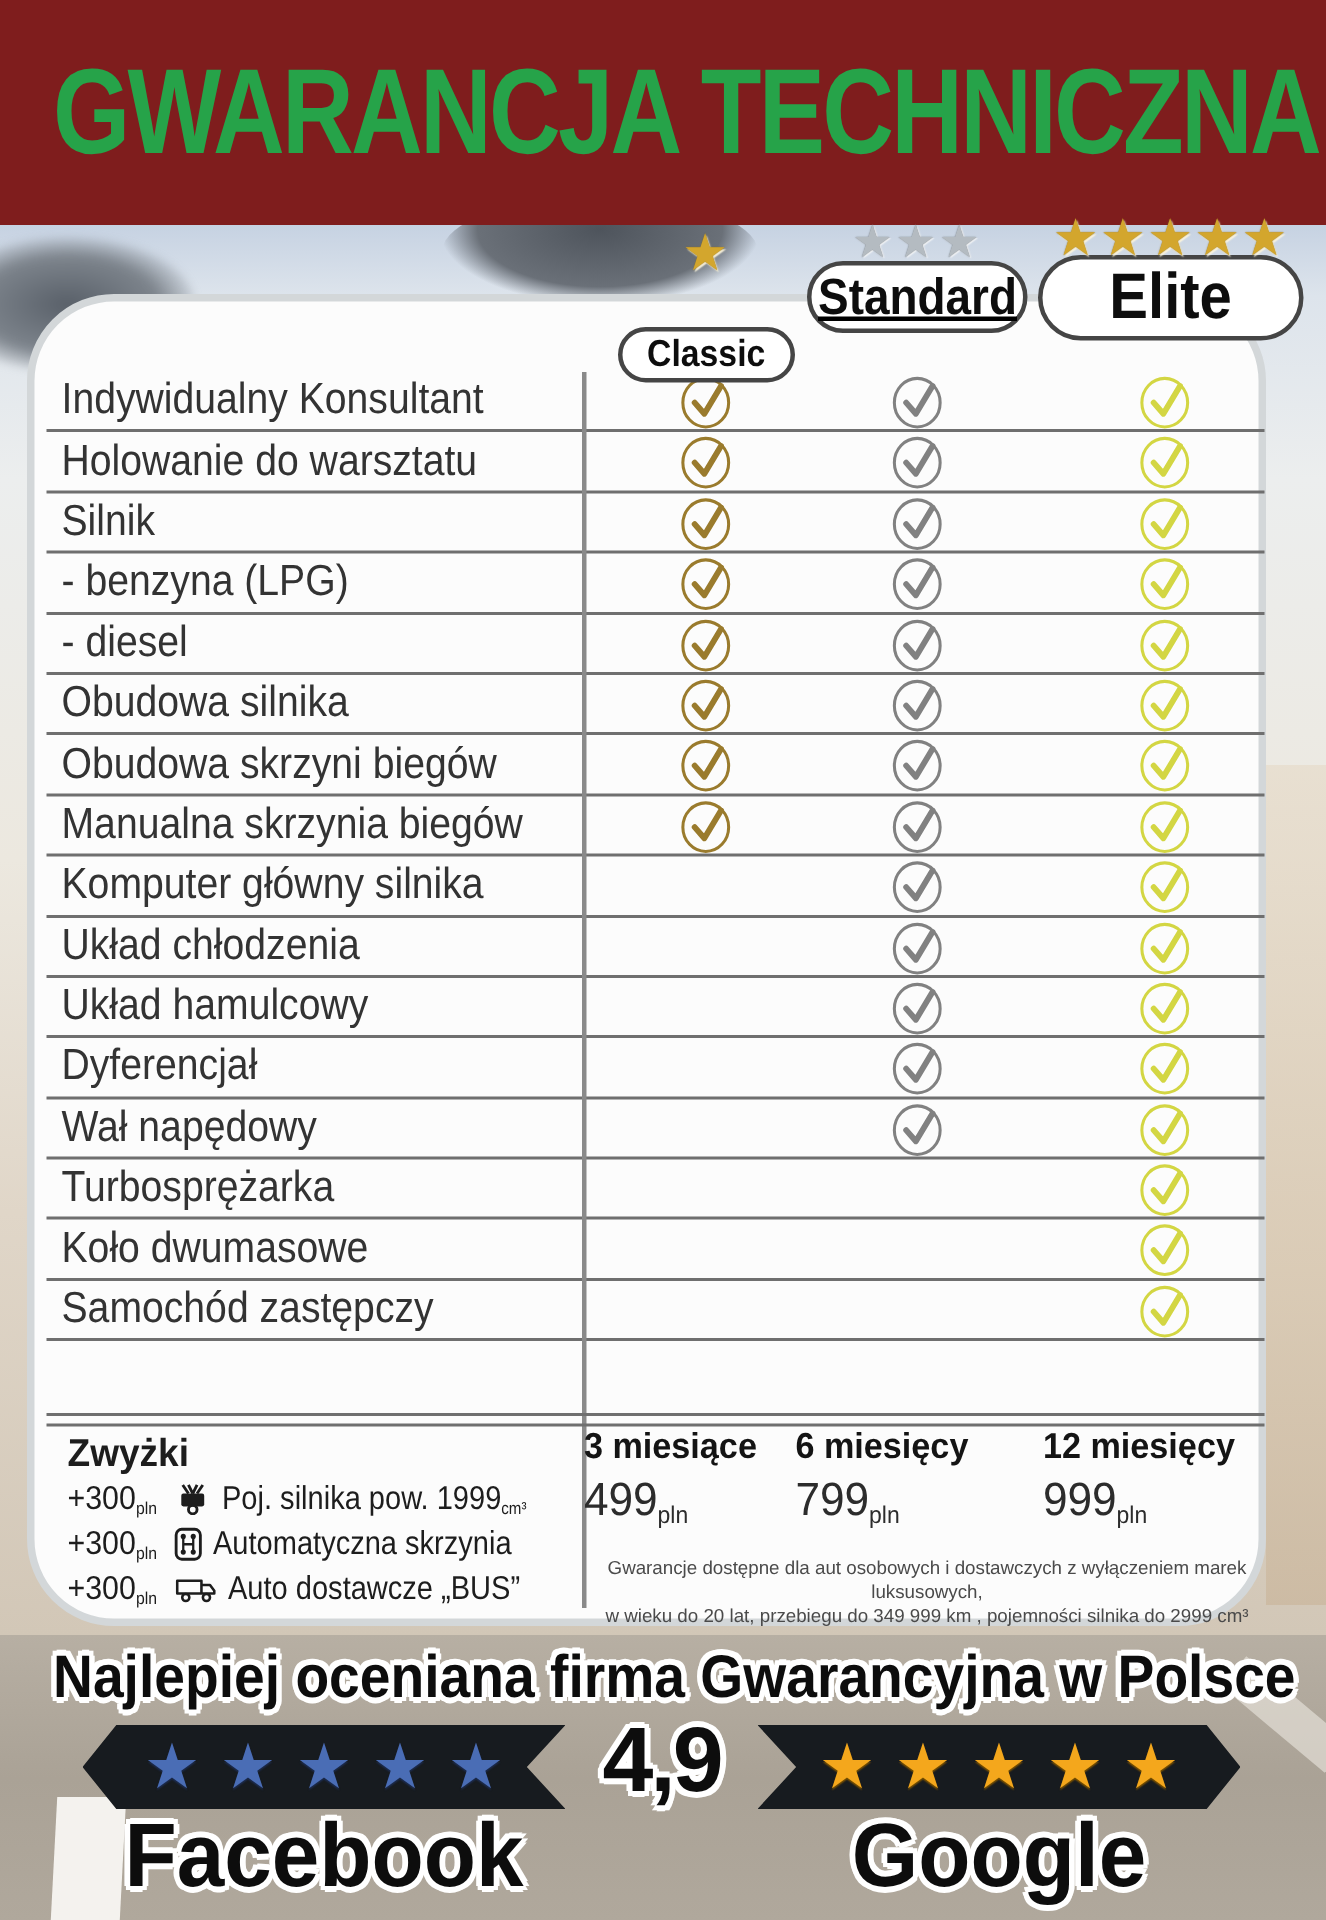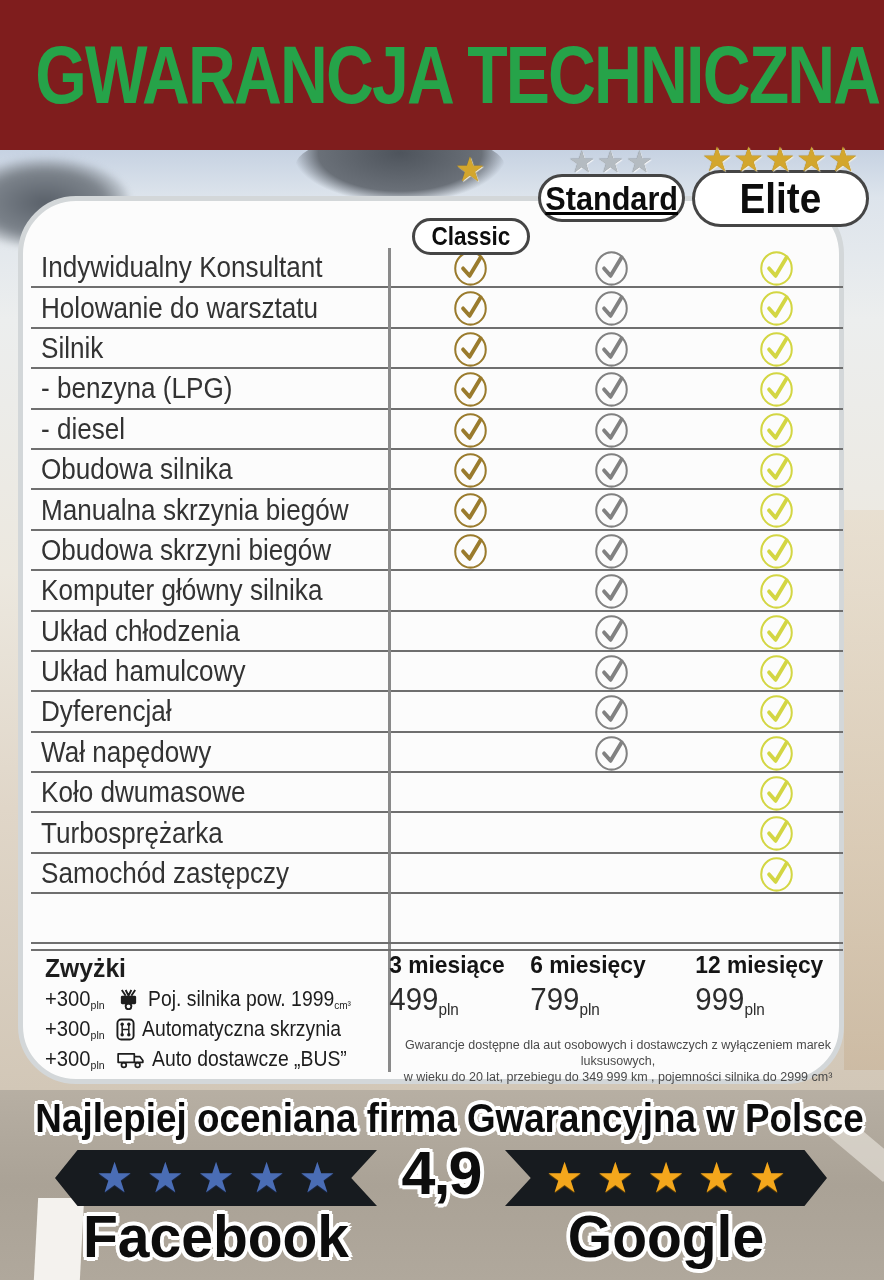--- a/index.html
+++ b/index.html
@@ -209,52 +209,52 @@
               <ellipse cx="20" cy="21" rx="16.5" ry="17.5" fill="none" stroke="#818181" stroke-width="2.2"></ellipse>
               <path d="M12 21 L19 29 L31 9" fill="none" stroke="#818181" stroke-width="4.2" stroke-linecap="round" stroke-linejoin="round"></path>
             </svg></span>
     <span class="check-cell col-elite"><svg viewBox="0 0 40 40" width="37" height="37">
               <ellipse cx="20" cy="21" rx="16.5" ry="17.5" fill="none" stroke="#d3d643" stroke-width="2.2"></ellipse>
               <path d="M12 21 L19 29 L31 9" fill="none" stroke="#d3d643" stroke-width="4.2" stroke-linecap="round" stroke-linejoin="round"></path>
             </svg></span>
   </div>
 
   <div class="feature-row">
+    <span class="feature-label">Obudowa skrzyni biegów</span>
+    <span class="check-cell col-classic"><svg viewBox="0 0 40 40" width="37" height="37">
+              <ellipse cx="20" cy="21" rx="16.5" ry="17.5" fill="none" stroke="#9a7b2d" stroke-width="2.2"></ellipse>
+              <path d="M12 21 L19 29 L31 9" fill="none" stroke="#9a7b2d" stroke-width="4.2" stroke-linecap="round" stroke-linejoin="round"></path>
+            </svg></span>
+    <span class="check-cell col-standard"><svg viewBox="0 0 40 40" width="37" height="37">
+              <ellipse cx="20" cy="21" rx="16.5" ry="17.5" fill="none" stroke="#818181" stroke-width="2.2"></ellipse>
+              <path d="M12 21 L19 29 L31 9" fill="none" stroke="#818181" stroke-width="4.2" stroke-linecap="round" stroke-linejoin="round"></path>
+            </svg></span>
+    <span class="check-cell col-elite"><svg viewBox="0 0 40 40" width="37" height="37">
+              <ellipse cx="20" cy="21" rx="16.5" ry="17.5" fill="none" stroke="#d3d643" stroke-width="2.2"></ellipse>
+              <path d="M12 21 L19 29 L31 9" fill="none" stroke="#d3d643" stroke-width="4.2" stroke-linecap="round" stroke-linejoin="round"></path>
+            </svg></span>
+  </div>
+
+  <div class="feature-row">
     <span class="feature-label">Manualna skrzynia biegów</span>
     <span class="check-cell col-classic"><svg viewBox="0 0 40 40" width="37" height="37">
               <ellipse cx="20" cy="21" rx="16.5" ry="17.5" fill="none" stroke="#9a7b2d" stroke-width="2.2"></ellipse>
               <path d="M12 21 L19 29 L31 9" fill="none" stroke="#9a7b2d" stroke-width="4.2" stroke-linecap="round" stroke-linejoin="round"></path>
             </svg></span>
     <span class="check-cell col-standard"><svg viewBox="0 0 40 40" width="37" height="37">
               <ellipse cx="20" cy="21" rx="16.5" ry="17.5" fill="none" stroke="#818181" stroke-width="2.2"></ellipse>
               <path d="M12 21 L19 29 L31 9" fill="none" stroke="#818181" stroke-width="4.2" stroke-linecap="round" stroke-linejoin="round"></path>
             </svg></span>
     <span class="check-cell col-elite"><svg viewBox="0 0 40 40" width="37" height="37">
               <ellipse cx="20" cy="21" rx="16.5" ry="17.5" fill="none" stroke="#d3d643" stroke-width="2.2"></ellipse>
               <path d="M12 21 L19 29 L31 9" fill="none" stroke="#d3d643" stroke-width="4.2" stroke-linecap="round" stroke-linejoin="round"></path>
             </svg></span>
   </div>
 
   <div class="feature-row">
-    <span class="feature-label">Obudowa skrzyni biegów</span>
-    <span class="check-cell col-classic"><svg viewBox="0 0 40 40" width="37" height="37">
-              <ellipse cx="20" cy="21" rx="16.5" ry="17.5" fill="none" stroke="#9a7b2d" stroke-width="2.2"></ellipse>
-              <path d="M12 21 L19 29 L31 9" fill="none" stroke="#9a7b2d" stroke-width="4.2" stroke-linecap="round" stroke-linejoin="round"></path>
-            </svg></span>
-    <span class="check-cell col-standard"><svg viewBox="0 0 40 40" width="37" height="37">
-              <ellipse cx="20" cy="21" rx="16.5" ry="17.5" fill="none" stroke="#818181" stroke-width="2.2"></ellipse>
-              <path d="M12 21 L19 29 L31 9" fill="none" stroke="#818181" stroke-width="4.2" stroke-linecap="round" stroke-linejoin="round"></path>
-            </svg></span>
-    <span class="check-cell col-elite"><svg viewBox="0 0 40 40" width="37" height="37">
-              <ellipse cx="20" cy="21" rx="16.5" ry="17.5" fill="none" stroke="#d3d643" stroke-width="2.2"></ellipse>
-              <path d="M12 21 L19 29 L31 9" fill="none" stroke="#d3d643" stroke-width="4.2" stroke-linecap="round" stroke-linejoin="round"></path>
-            </svg></span>
-  </div>
-
-  <div class="feature-row">
     <span class="feature-label">Komputer główny silnika</span>
     <span class="check-cell col-classic"></span>
     <span class="check-cell col-standard"><svg viewBox="0 0 40 40" width="37" height="37">
               <ellipse cx="20" cy="21" rx="16.5" ry="17.5" fill="none" stroke="#818181" stroke-width="2.2"></ellipse>
               <path d="M12 21 L19 29 L31 9" fill="none" stroke="#818181" stroke-width="4.2" stroke-linecap="round" stroke-linejoin="round"></path>
             </svg></span>
     <span class="check-cell col-elite"><svg viewBox="0 0 40 40" width="37" height="37">
               <ellipse cx="20" cy="21" rx="16.5" ry="17.5" fill="none" stroke="#d3d643" stroke-width="2.2"></ellipse>
               <path d="M12 21 L19 29 L31 9" fill="none" stroke="#d3d643" stroke-width="4.2" stroke-linecap="round" stroke-linejoin="round"></path>
             </svg></span>
@@ -306,31 +306,31 @@
               <ellipse cx="20" cy="21" rx="16.5" ry="17.5" fill="none" stroke="#818181" stroke-width="2.2"></ellipse>
               <path d="M12 21 L19 29 L31 9" fill="none" stroke="#818181" stroke-width="4.2" stroke-linecap="round" stroke-linejoin="round"></path>
             </svg></span>
     <span class="check-cell col-elite"><svg viewBox="0 0 40 40" width="37" height="37">
               <ellipse cx="20" cy="21" rx="16.5" ry="17.5" fill="none" stroke="#d3d643" stroke-width="2.2"></ellipse>
               <path d="M12 21 L19 29 L31 9" fill="none" stroke="#d3d643" stroke-width="4.2" stroke-linecap="round" stroke-linejoin="round"></path>
             </svg></span>
   </div>
 
   <div class="feature-row">
+    <span class="feature-label">Turbosprężarka</span>
+    <span class="check-cell col-classic"></span>
+    <span class="check-cell col-standard"></span>
+    <span class="check-cell col-elite"><svg viewBox="0 0 40 40" width="37" height="37">
+              <ellipse cx="20" cy="21" rx="16.5" ry="17.5" fill="none" stroke="#d3d643" stroke-width="2.2"></ellipse>
+              <path d="M12 21 L19 29 L31 9" fill="none" stroke="#d3d643" stroke-width="4.2" stroke-linecap="round" stroke-linejoin="round"></path>
+            </svg></span>
+  </div>
+
+  <div class="feature-row">
     <span class="feature-label">Koło dwumasowe</span>
-    <span class="check-cell col-classic"></span>
-    <span class="check-cell col-standard"></span>
-    <span class="check-cell col-elite"><svg viewBox="0 0 40 40" width="37" height="37">
-              <ellipse cx="20" cy="21" rx="16.5" ry="17.5" fill="none" stroke="#d3d643" stroke-width="2.2"></ellipse>
-              <path d="M12 21 L19 29 L31 9" fill="none" stroke="#d3d643" stroke-width="4.2" stroke-linecap="round" stroke-linejoin="round"></path>
-            </svg></span>
-  </div>
-
-  <div class="feature-row">
-    <span class="feature-label">Turbosprężarka</span>
     <span class="check-cell col-classic"></span>
     <span class="check-cell col-standard"></span>
     <span class="check-cell col-elite"><svg viewBox="0 0 40 40" width="37" height="37">
               <ellipse cx="20" cy="21" rx="16.5" ry="17.5" fill="none" stroke="#d3d643" stroke-width="2.2"></ellipse>
               <path d="M12 21 L19 29 L31 9" fill="none" stroke="#d3d643" stroke-width="4.2" stroke-linecap="round" stroke-linejoin="round"></path>
             </svg></span>
   </div>
 
   <div class="feature-row">
     <span class="feature-label">Samochód zastępczy</span>

